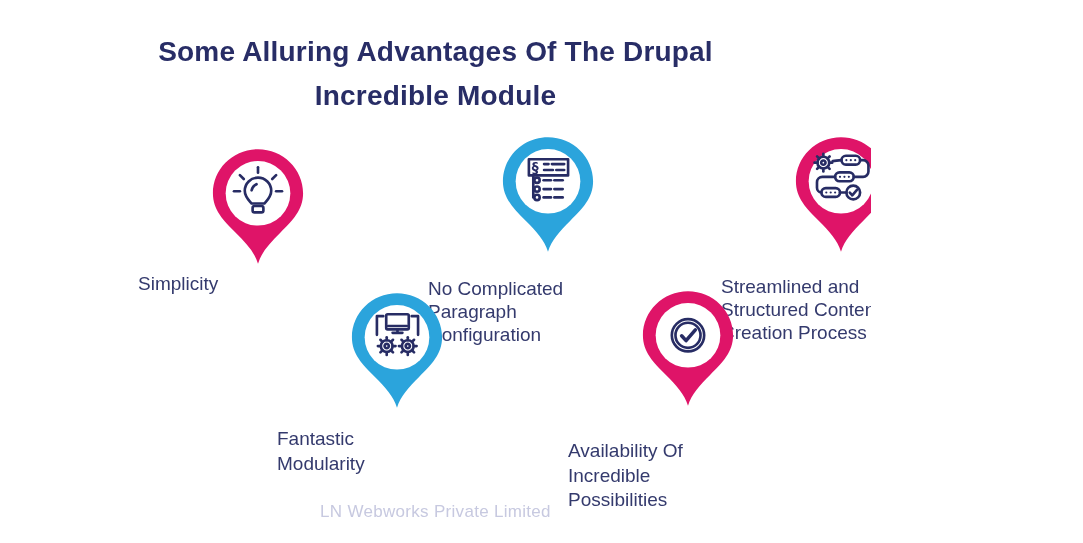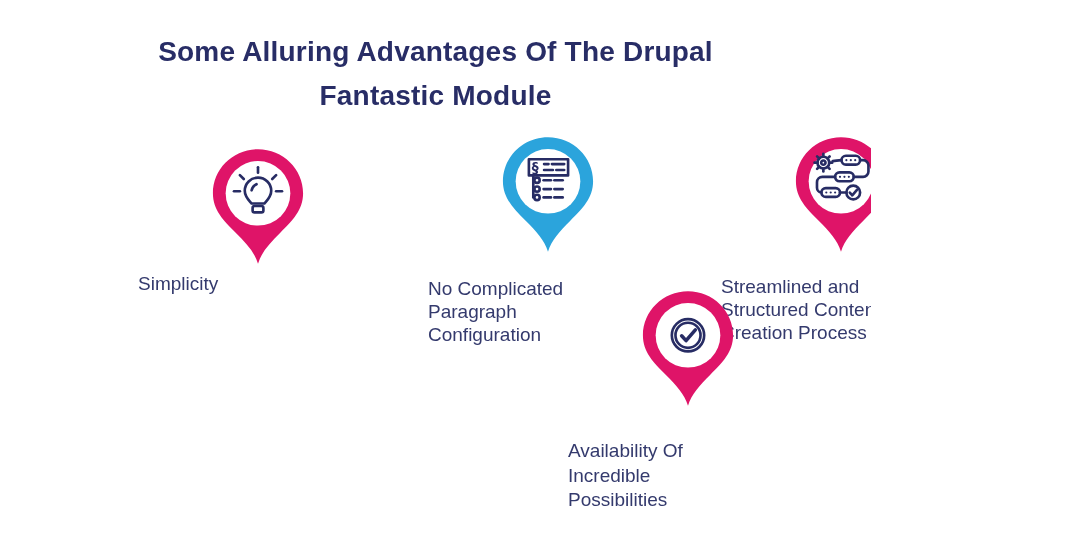--- a/index.html
+++ b/index.html
@@ -67,21 +67,21 @@
       <line x1="4.3" y1="-4.3" x2="6.4" y2="-6.4"></line>
         <line x1="-4.3" y1="-4.3" x2="-6.4" y2="-6.4"></line>
     </g>
   </defs>
 </svg>
 
 <div class="canvas">
 
   <div class="title">
     <div>Some Alluring Advantages Of The Drupal</div>
-    <div>Fantastic Module</div>
+    <div>Incredible Module</div>
   </div>
 
   <div class="pin-group" style="left:209px;top:146px;">
     <svg class="pin-svg" width="98" height="120" viewBox="0 0 100 122">
       <use href="#pin-shape" class="fill-pink"></use>
       <circle cx="50" cy="48" r="33" fill="#ffffff"></circle>
       <g class="icon">
         <path d="M43.5 58.5 C40 54.5 36.5 51.5 36.5 45.5 A13.5 13.5 0 1 1 63.5 45.5 C63.5 51.5 60 54.5 56.5 58.5 Z"></path>
         <rect x="44.5" y="61" width="11" height="6.5" rx="2"></rect>
         <path d="M43.5 45 A8.5 8.5 0 0 1 48.5 38.8"></path>
@@ -147,30 +147,49 @@
         <path d="M49 59.5 H55.5"></path>
         <circle cx="62.5" cy="59.5" r="7"></circle>
         <path d="M59 59.5 L61.5 62.3 L66.5 56.5"></path>
       </g>
     </svg>
     <div class="pin-label lh-tight" style="top:141px;">Streamlined and
 Structured Content
 Creation Process</div>
   </div>
 
+  <div class="pin-group" style="left:348px;top:290px;">
+    <svg class="pin-svg" width="98" height="120" viewBox="0 0 100 122">
+      <use href="#pin-shape" class="fill-blue"></use>
+      <circle cx="50" cy="48" r="33" fill="#ffffff"></circle>
+      <g class="icon">
+        <rect x="39" y="24.5" width="23" height="15.5" rx="1.5"></rect>
+        <path d="M41 36.5 H60"></path>
+        <path d="M50.5 40 V42.5"></path>
+        <path d="M45.5 43.5 H55.5"></path>
+        <path d="M36 26.5 H29.5 V45.5"></path>
+        <path d="M65 26.5 H71.5 V45.5"></path>
+        <use href="#gear" transform="translate(39.5,57)"></use>
+        <use href="#gear" transform="translate(61,57)"></use>
+      </g>
+    </svg>
+    <div class="pin-label lh-loose" style="top:137px;">Fantastic
+Modularity</div>
+  </div>
 
   <div class="pin-group" style="left:639px;top:288px;">
     <svg class="pin-svg" width="98" height="120" viewBox="0 0 100 122">
       <use href="#pin-shape" class="fill-pink"></use>
       <circle cx="50" cy="48" r="33" fill="#ffffff"></circle>
       <g class="icon">
         <circle cx="50" cy="48" r="16.5"></circle>
         <circle cx="50" cy="48" r="12.8"></circle>
         <path d="M43.5 48.5 L48 53.5 L57.5 42.5" stroke-width="3.6"></path>
       </g>
     </svg>
     <div class="pin-label lh-loose" style="top:139px;margin-top:12px;">Availability Of
 Incredible
 Possibilities</div>
   </div>
 
+  <div class="footer">LN Webworks Private Limited</div>
 
 </div>
 
 </body></html>

